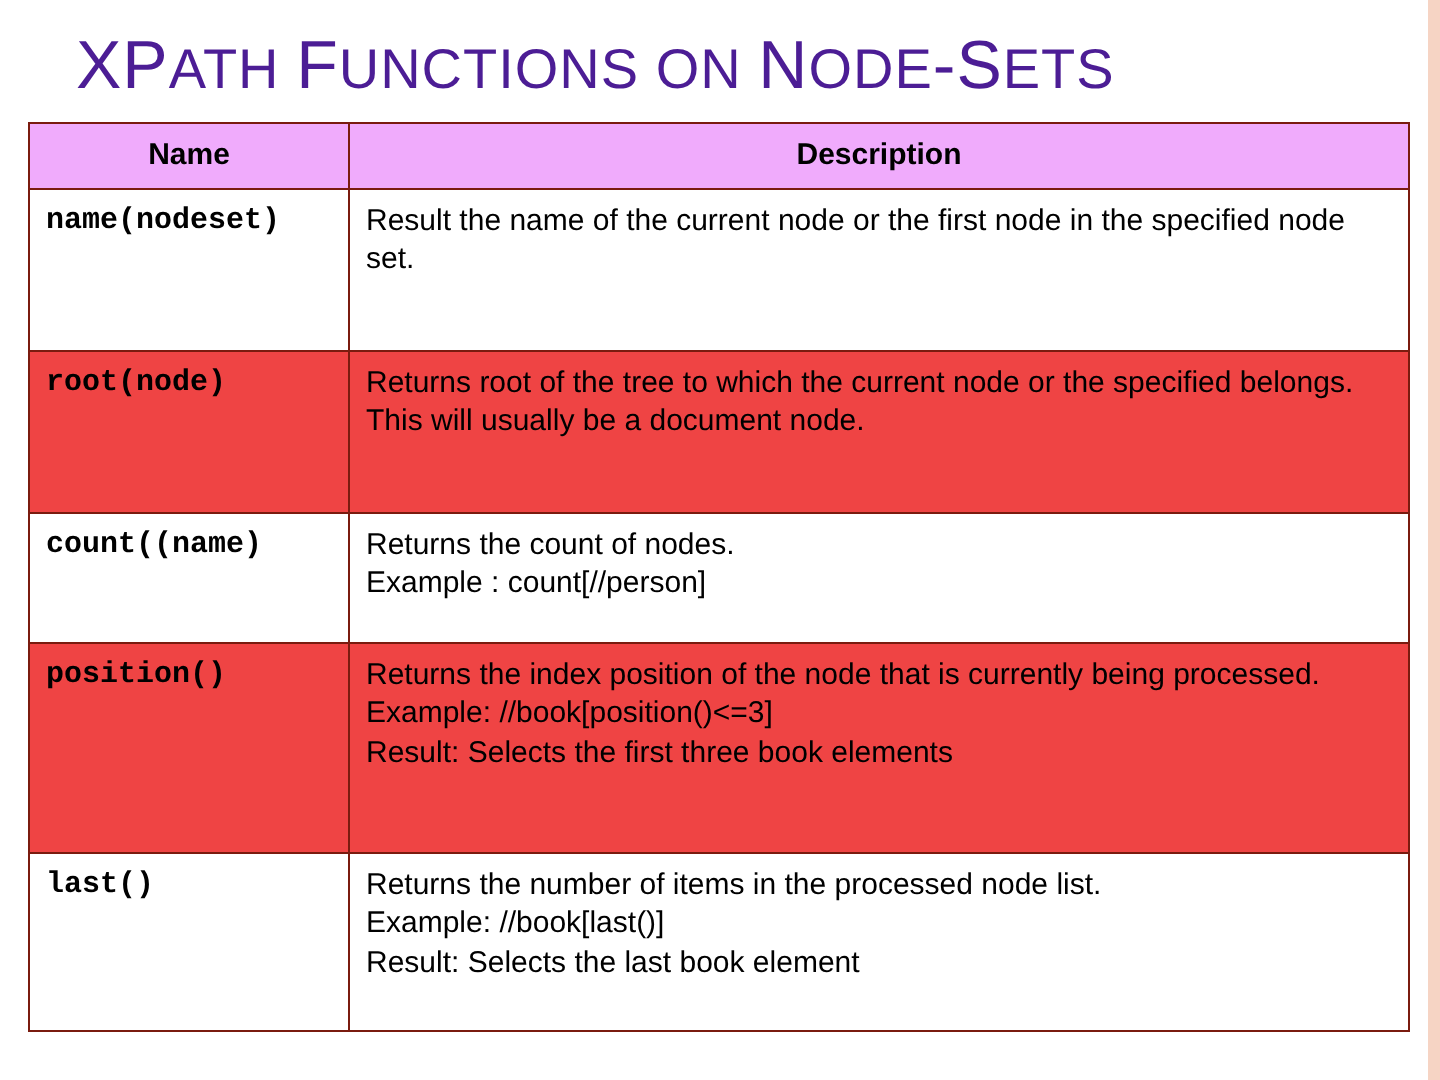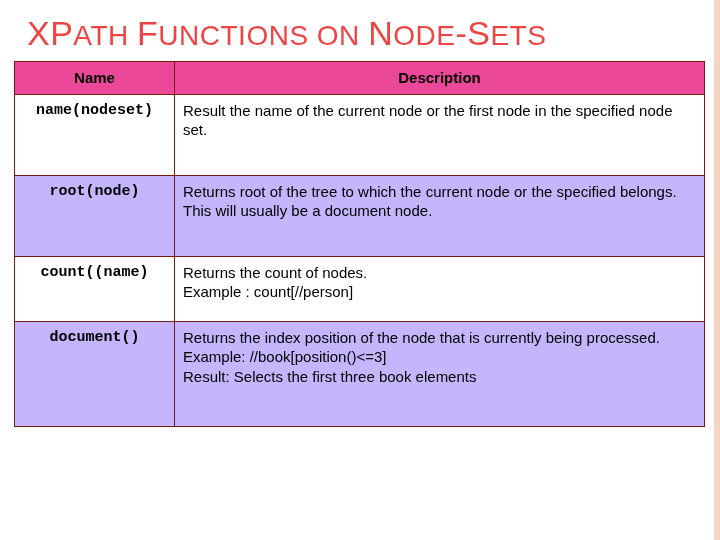--- a/index.html
+++ b/index.html
@@ -16,62 +16,61 @@
     box-sizing: border-box;
     width: 720px;
     height: 540px;
     padding: 10px 10px 8px 14px;
     background: #ffffff;
     border-right: 6px solid #f6d4c4;
   }
   .title {
     font-size: 28px;
     letter-spacing: 0.5px;
-    margin: 4px 0 8px 13px;
+    margin: 4px 0 8px 24px;
     font-weight: normal;
-    color: #ef4444;
+    color: #4c1d95;
   }
   .title .big {
     font-size: 34px;
   }
   table.funcs {
     border-collapse: collapse;
     width: 690px;
     table-layout: fixed;
   }
   table.funcs col.name { width: 160px; }
   table.funcs col.desc { width: 530px; }
   table.funcs th, table.funcs td {
     border: 1px solid #7a1b0f;
     padding: 6px 8px 6px 8px;
     vertical-align: top;
     font-size: 15px;
     line-height: 1.3;
   }
   table.funcs th {
-    background: #ec4899;
+    background: #f0abfc;
     font-weight: bold;
     text-align: center;
     padding: 6px 4px;
   }
   td.fn {
     font-family: "Courier New", Courier, monospace;
     font-weight: bold;
     font-size: 16px;
     white-space: nowrap;
-    text-align: center;
   }
   tbody tr:nth-child(even) td {
     background: #fdf6f1;
   }
   tbody tr td {
     background: #ffffff;
   }
   tbody tr:nth-child(2n) td {
-    background: #c4b5fd;
+    background: #ef4444;
   }
   .row-tall td { height: 68px; }
   .row-med td  { height: 52px; }
   .row-big td  { height: 92px; }
   .row-last td { height: 76px; }
 </style>
 </head>
 <body>
 
 <div class="slide">
@@ -95,18 +94,22 @@
       </tr>
       <tr class="row-tall">
         <td class="fn">root(node)</td>
         <td>Returns root of the tree to which the current node or the specified belongs. This will usually be a document node.</td>
       </tr>
       <tr class="row-med">
         <td class="fn">count((name)</td>
         <td>Returns the count of nodes.<br>Example : count[//person]</td>
       </tr>
       <tr class="row-big">
-        <td class="fn">document()</td>
+        <td class="fn">position()</td>
         <td>Returns the index position of the node that is currently being processed.<br>Example: //book[position()&lt;=3]<br>Result: Selects the first three book elements</td>
+      </tr>
+      <tr class="row-last">
+        <td class="fn">last()</td>
+        <td>Returns the number of items in the processed node list.<br>Example: //book[last()]<br>Result: Selects the last book element</td>
       </tr>
     </tbody>
   </table>
 </div>
 
 </body></html>

